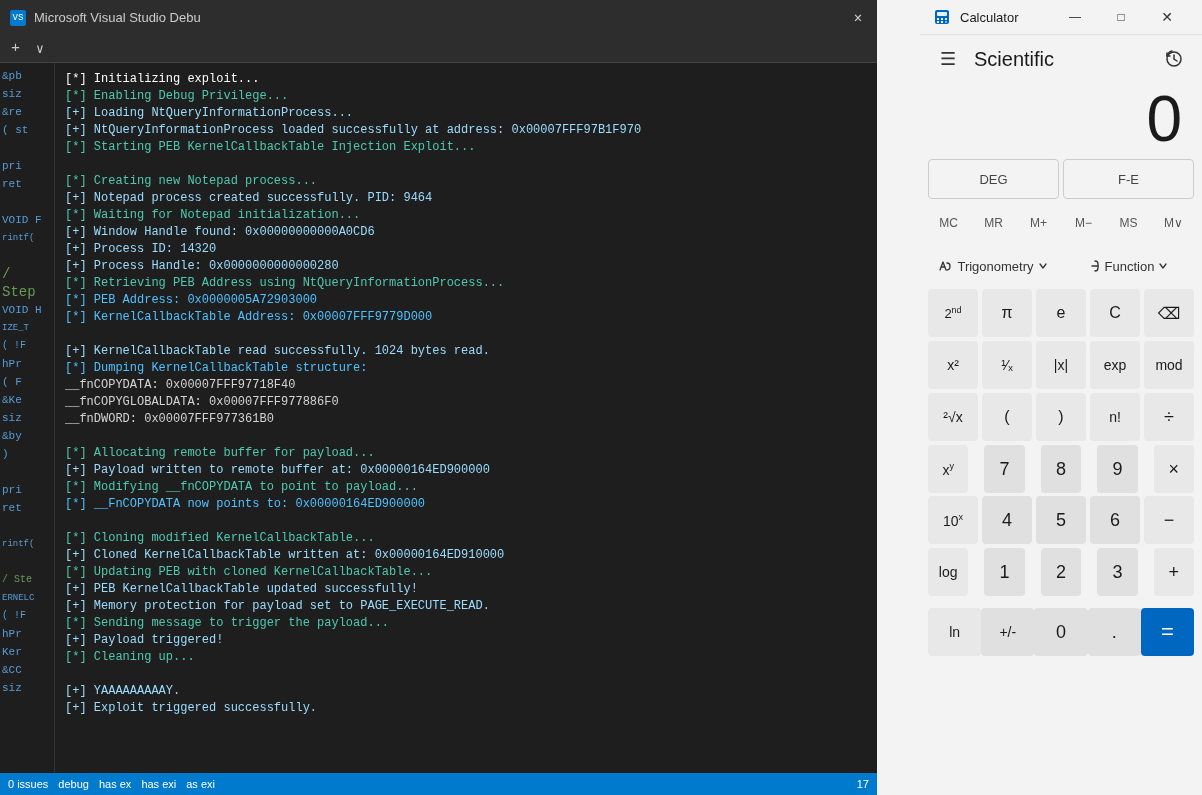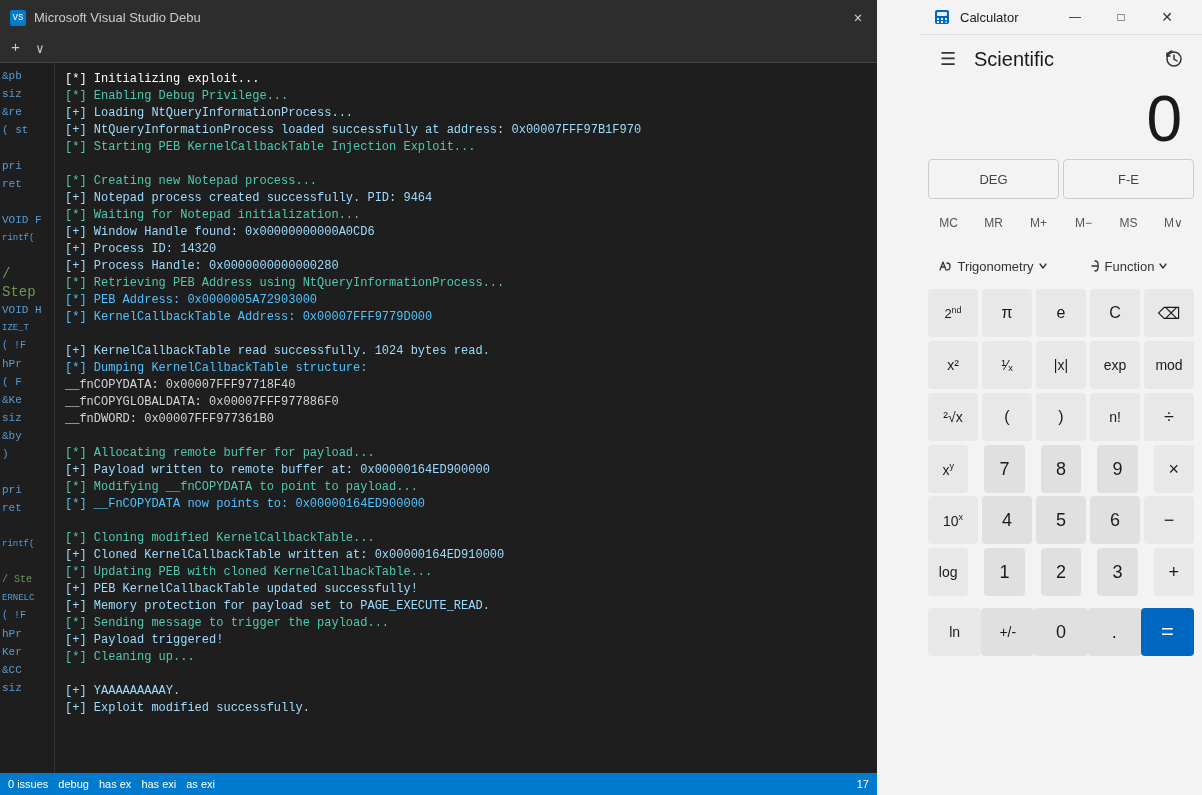--- a/index.html
+++ b/index.html
@@ -112,21 +112,21 @@
   <span style="color:#4ec9b0;">[*] Cloning modified KernelCallbackTable...</span><br>
   <span style="color:#9cdcfe;">[+] Cloned KernelCallbackTable written at: 0x00000164ED910000</span><br>
   <span style="color:#4ec9b0;">[*] Updating PEB with cloned KernelCallbackTable...</span><br>
   <span style="color:#9cdcfe;">[+] PEB KernelCallbackTable updated successfully!</span><br>
   <span style="color:#9cdcfe;">[+] Memory protection for payload set to PAGE_EXECUTE_READ.</span><br>
   <span style="color:#4ec9b0;">[*] Sending message to trigger the payload...</span><br>
   <span style="color:#9cdcfe;">[+] Payload triggered!</span><br>
   <span style="color:#4ec9b0;">[*] Cleaning up...</span><br>
   <br>
   <span style="color:#9cdcfe;">[+] YAAAAAAAAAY.</span><br>
-  <span style="color:#9cdcfe;">[+] Exploit modified successfully.</span><br>
+  <span style="color:#9cdcfe;">[+] Exploit triggered successfully.</span><br>
 </div>
 
 <div style="position:absolute;bottom:0;left:0;right:325px;height:22px;background:#007acc;display:flex;align-items:center;padding:0 8px;gap:10px;font-size:11px;color:white;font-family:'Segoe UI',sans-serif;z-index:5;">
   <span>0 issues</span>
   <span>debug</span>
   <span>has ex</span>
   <span>has exi</span>
   <span>as exi</span>
   <span style="margin-left:auto;">17</span>
 </div>

